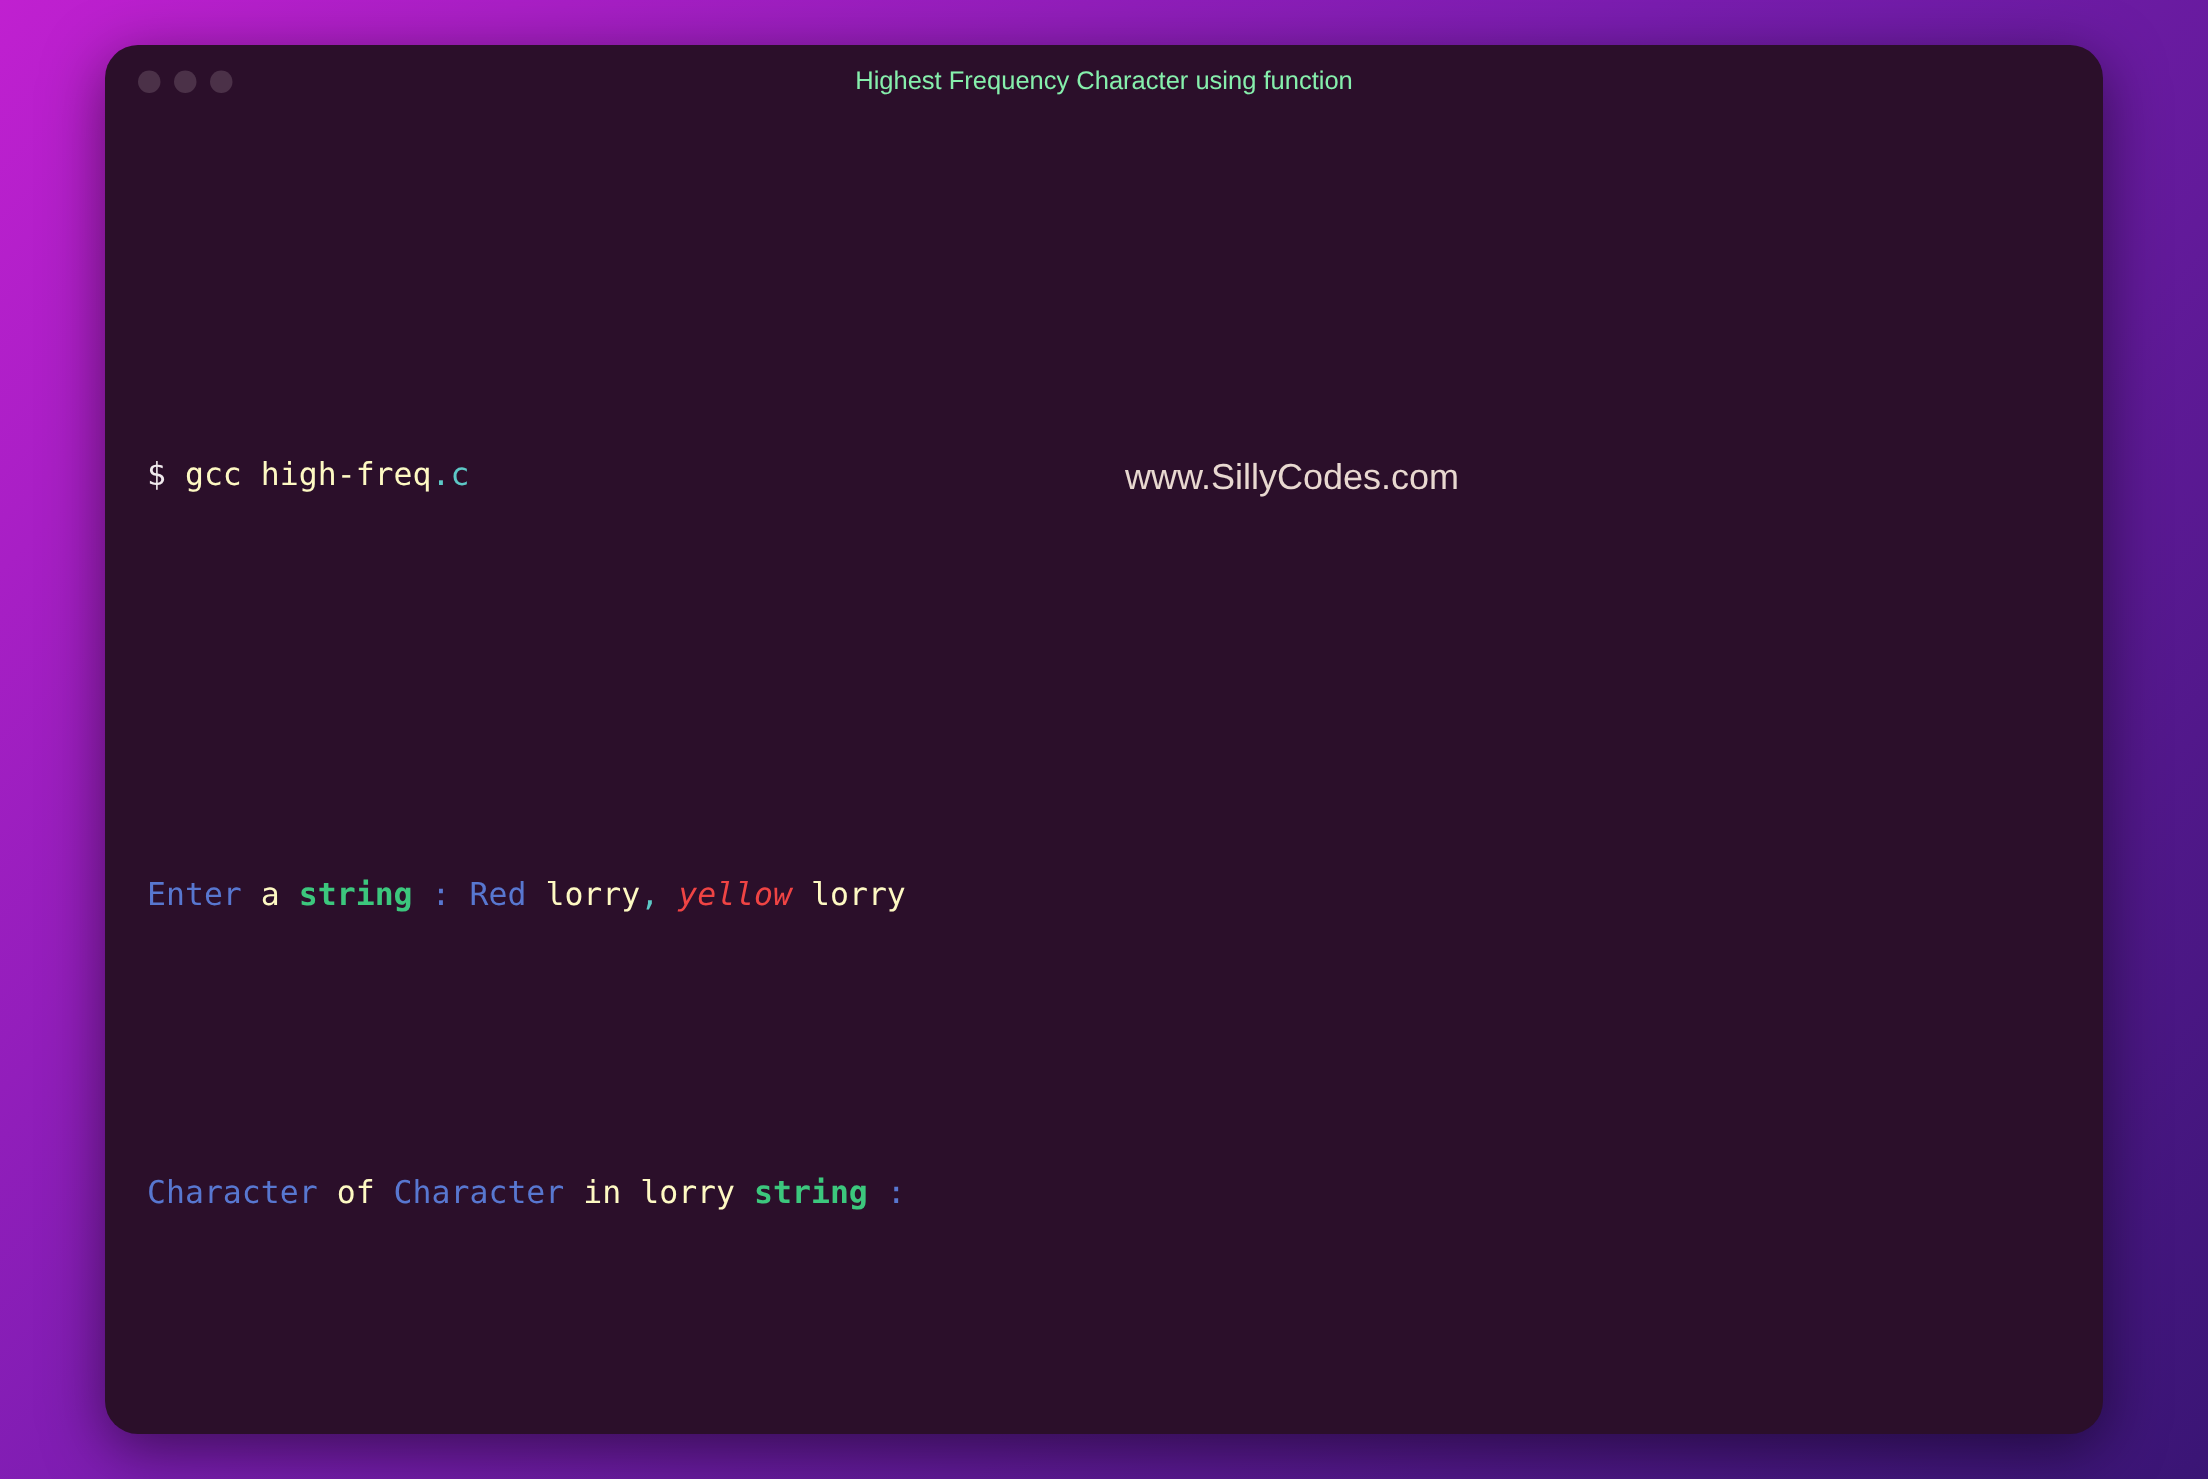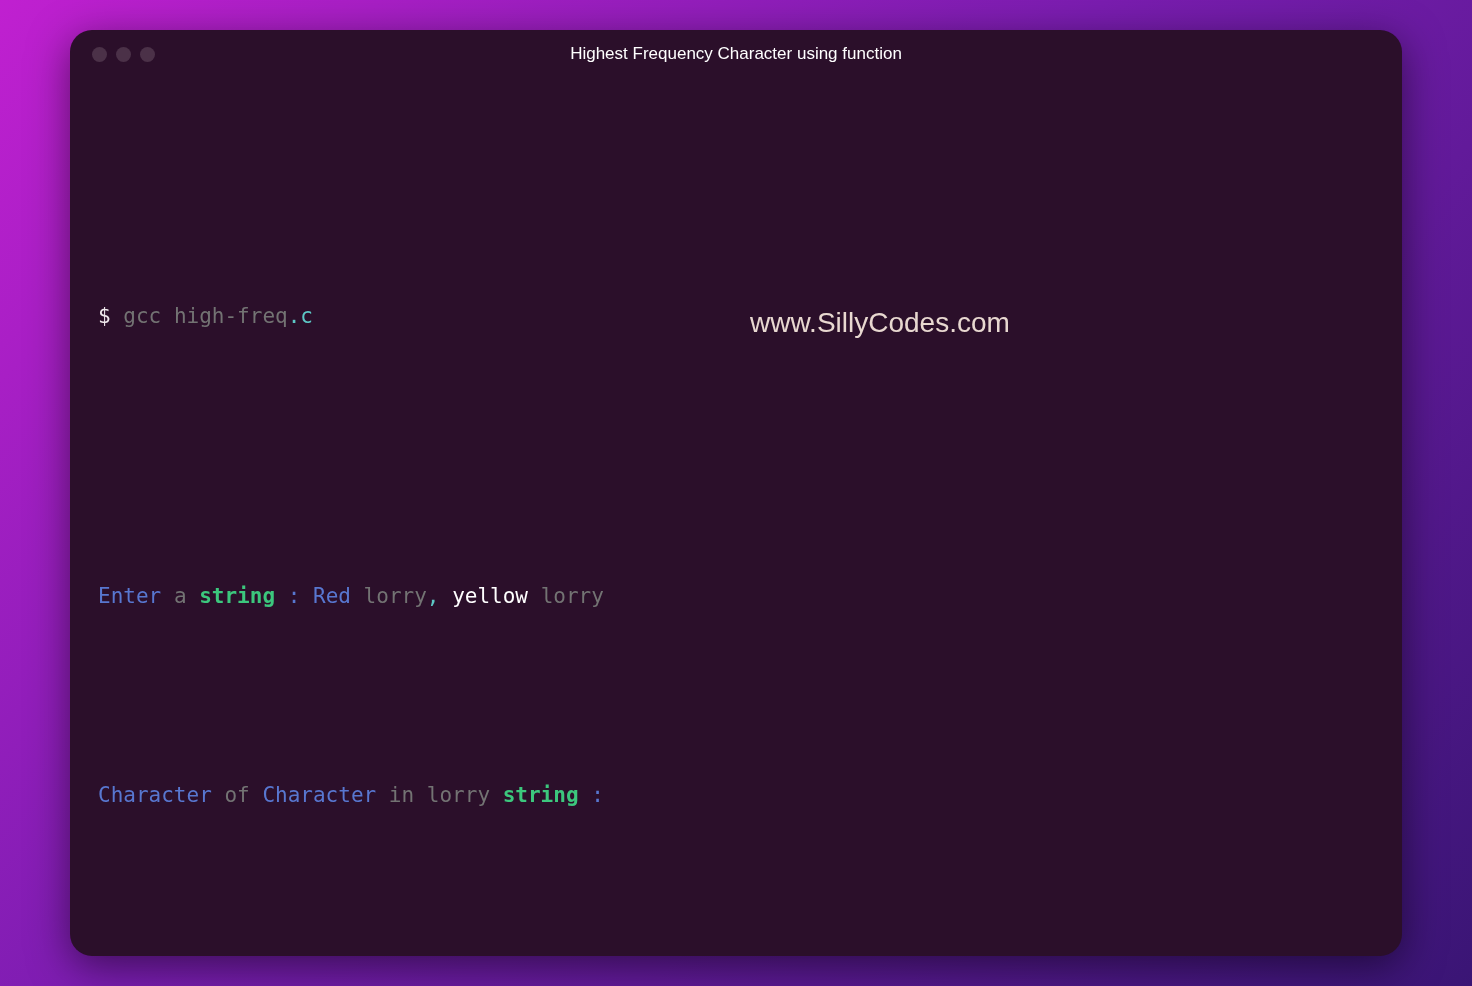--- a/index.html
+++ b/index.html
@@ -48,21 +48,21 @@
     width: 15px;
     height: 15px;
     border-radius: 50%;
     background: #4b3148;
   }
   .title {
     position: absolute;
     left: 0;
     right: 0;
     text-align: center;
-    color: #ffffff;
+    color: #86efac;
     font-size: 17px;
     font-family: -apple-system, BlinkMacSystemFont, "Segoe UI", sans-serif;
     pointer-events: none;
   }
   .content {
     flex: 1;
     padding: 20px 28px 28px 28px;
     font-size: 21px;
     line-height: 1.9;
     color: #d4c9cf;
@@ -70,31 +70,31 @@
     white-space: pre;
   }
   .line {
     display: block;
   }
   .watermark {
     position: absolute;
     left: 680px;
     top: 218px;
     color: #e8d8d0;
-    font-size: 28px;
+    font-size: 24px;
     font-weight: 500;
     font-family: -apple-system, BlinkMacSystemFont, "Segoe UI", sans-serif;
     pointer-events: none;
   }
   .c-white  { color: #f0e9ed; }
   .c-teal   { color: #5dc8c6; }
   .c-blue   { color: #5877d0; }
   .c-green  { color: #3cc77d; font-weight: bold; }
-  .c-pink   { color: #737373; }
-  .c-yellow { color: #ffffff; }
+  .c-pink   { color: #fef9c3; }
+  .c-yellow { color: #ef4444; font-style: italic; }
 </style>
 </head>
 <body>
 
 <div class="terminal">
   <div class="titlebar">
     <div class="traffic">
       <div class="dot"></div>
       <div class="dot"></div>
       <div class="dot"></div>

